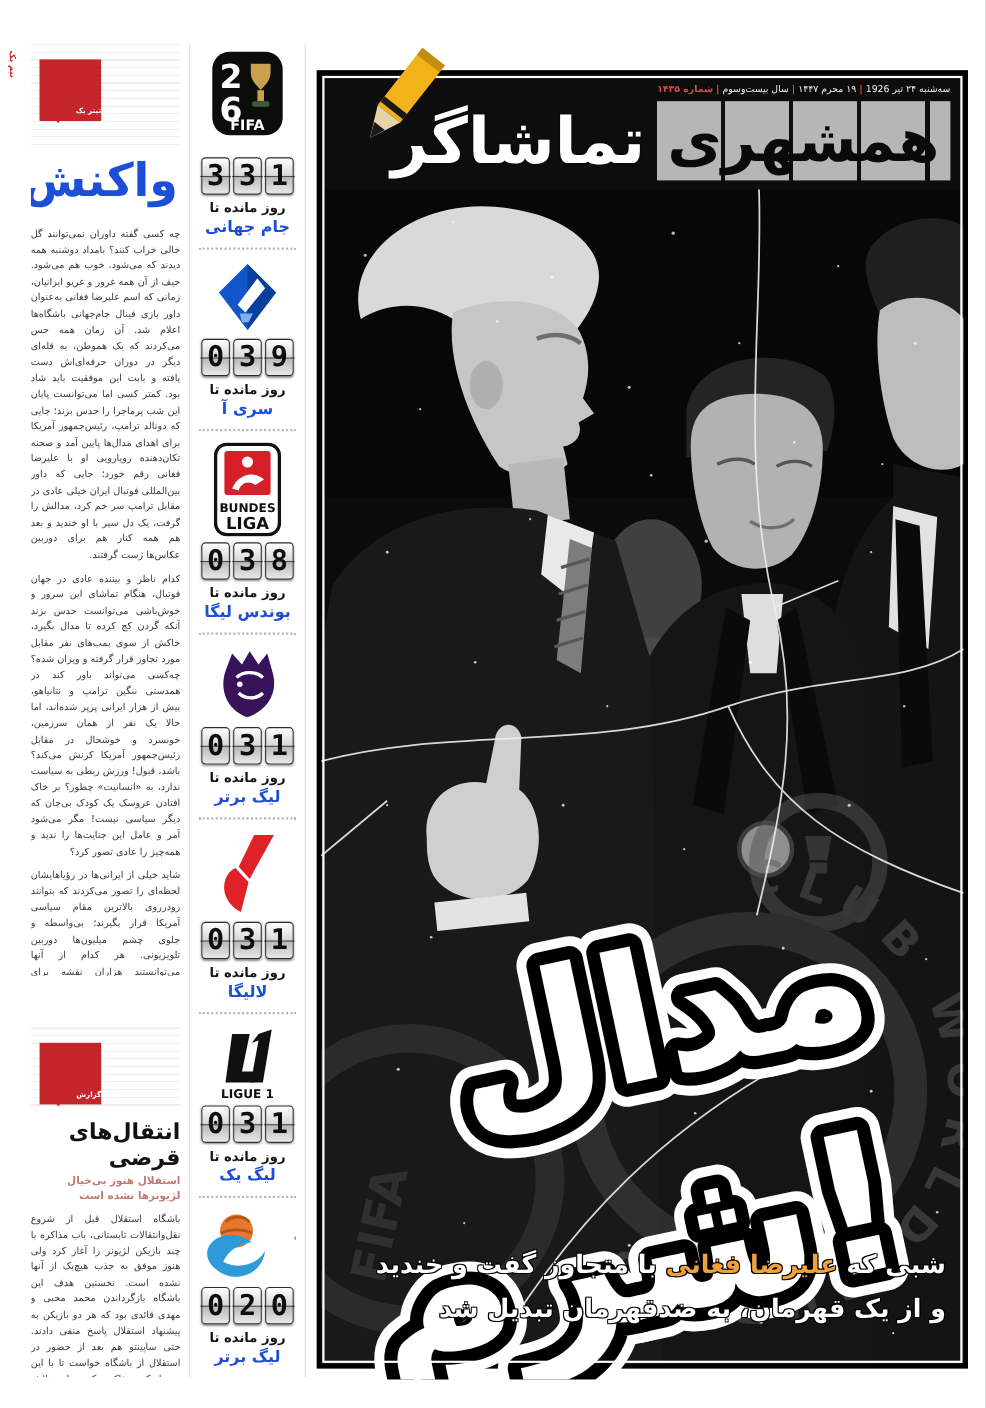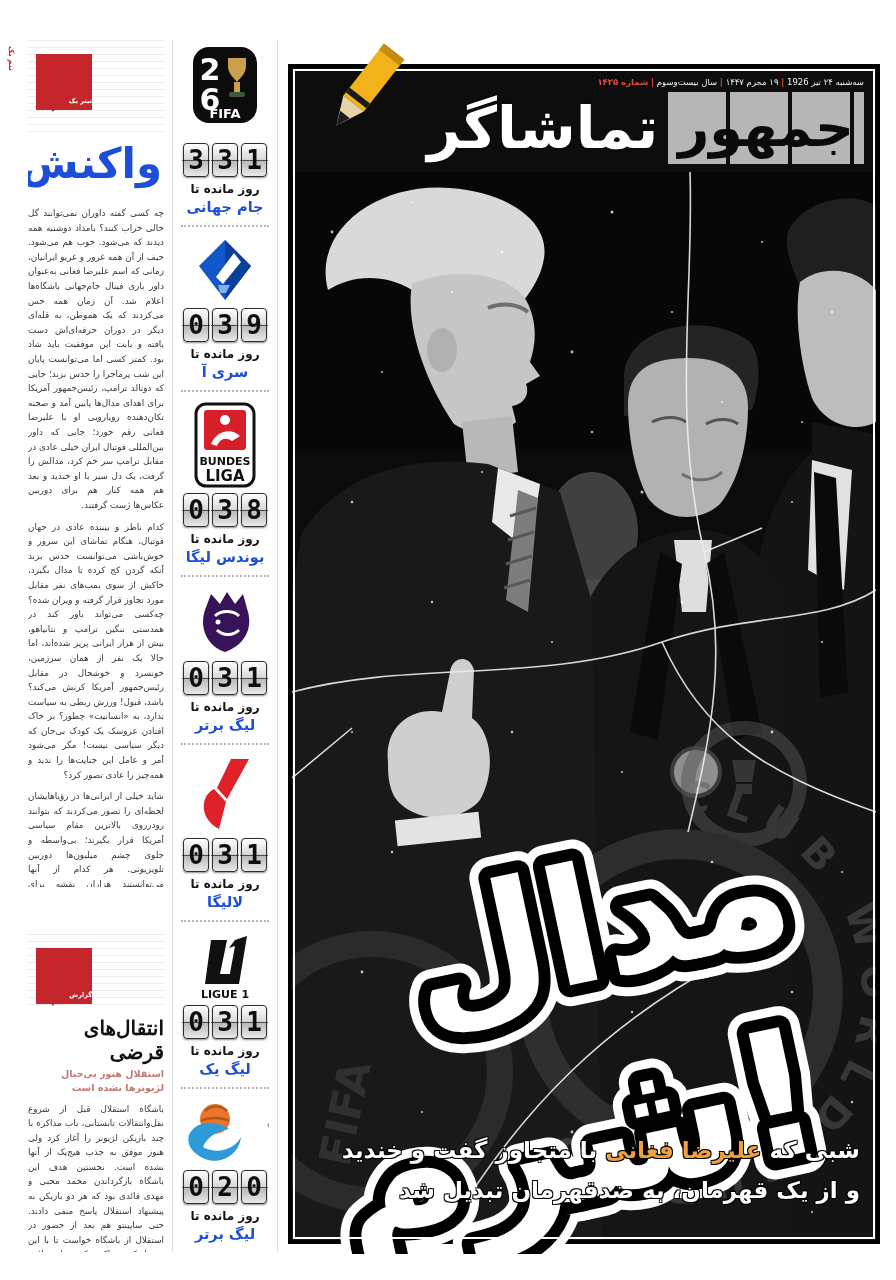--- a/index.html
+++ b/index.html
@@ -19,21 +19,21 @@
   .sechead { position:relative; height:94px;
     background:repeating-linear-gradient(180deg,#ededed 0 1px, transparent 1px 7px); }
   .sechead.small { height:76px;margin-top:47px; }
   .tabbox { position:absolute; top:14px; left:8px; width:56px; height:56px; background:#c4262c;
     display:flex; align-items:flex-end; justify-content:flex-start; padding-bottom:5px; }
   .tabbox::after { content:""; position:absolute; bottom:-7px; left:12px;
     border:5px solid transparent; border-top:7px solid #c4262c; }
   .tabbox .tablabel { color:#fff; font-size:6.5px; font-weight:bold; }
   .h1-red { color:#1d4ed8; font-size:42px; font-weight:bold; text-align:right;
     line-height:1.05; margin:8px 2px 20px 0; }
-  .h2-black { color:#111; font-size:20px; font-weight:bold; text-align:right; margin:6px 0 3px;font-family:Liberation Serif, serif; }
+  .h2-black { color:#111; font-size:20px; font-weight:bold; text-align:right; margin:6px 0 3px; }
   .subhead2 { color:#bf7a72; font-size:9.5px; font-weight:bold; text-align:right; line-height:1.5; margin-bottom:6px; }
   .bodytext p { font-size:8.8px; line-height:1.66; color:#373737; text-align:justify;
     text-justify:inter-word; margin-bottom:7px; }
 
   
   .counters { position:absolute; left:172px; top:40px; width:106px; height:1212px;
     border-left:1px solid #dcdcdc; border-right:1px solid #dcdcdc;
     display:flex; flex-direction:column; align-items:center; justify-content:space-between;
     padding:6px 0 10px; }
   .cblock { width:100%; display:flex; flex-direction:column; align-items:center; gap:5px; }
@@ -245,21 +245,21 @@
       <span>سه‌شنبه ۲۴ تیر 1926</span>
       <span class="red">|</span>
       <span>۱۹ محرم ۱۴۴۷</span>
       <span class="red">|</span>
       <span>سال بیست‌وسوم</span>
       <span class="red">|</span>
       <span class="red">شماره ۱۴۳۵</span>
     </div>
 
     <div class="masthead">
-      <span class="mast-tiles">جمهور</span>
+      <span class="mast-tiles">همشهری</span>
       <span class="mast-script">تماشاگر</span>
     </div>
 
     <svg class="pencil" width="110" height="120" viewBox="0 0 110 120">
       <g transform="rotate(38 55 60)">
         <rect x="42" y="6" width="26" height="66" fill="#f2b21a"></rect>
         <rect x="42" y="6" width="26" height="8" fill="#c58d10"></rect>
         <rect x="42" y="62" width="26" height="6" fill="#1a1a1a"></rect>
         <polygon points="42,72 68,72 55,100" fill="#e6d3a8"></polygon>
         <polygon points="49,86 61,86 55,100" fill="#1a1a1a"></polygon>

